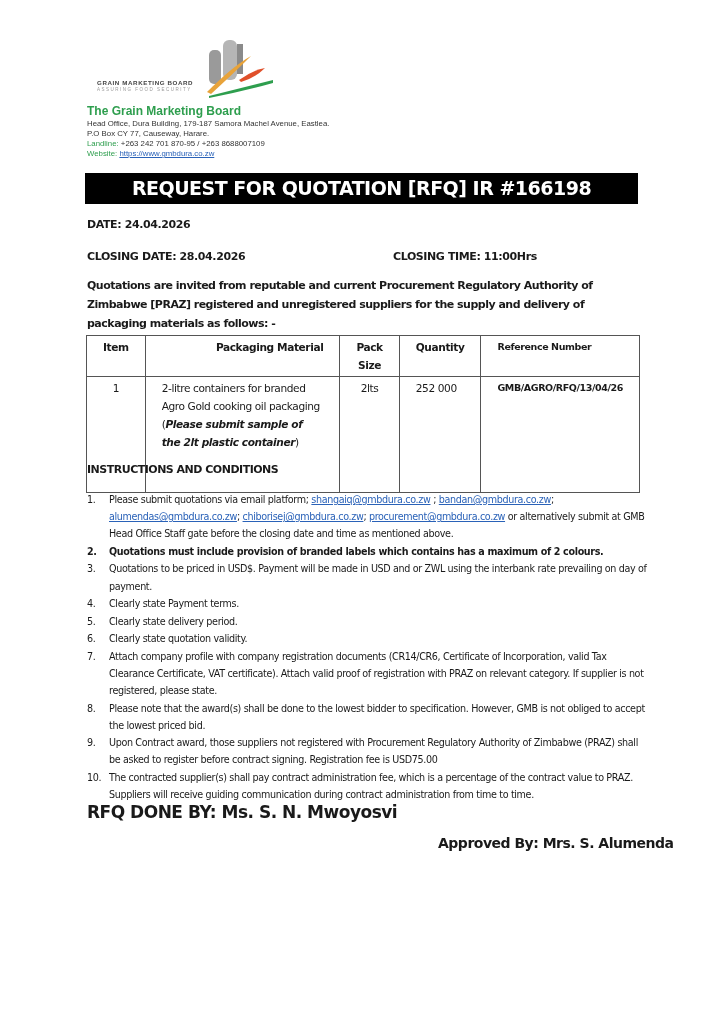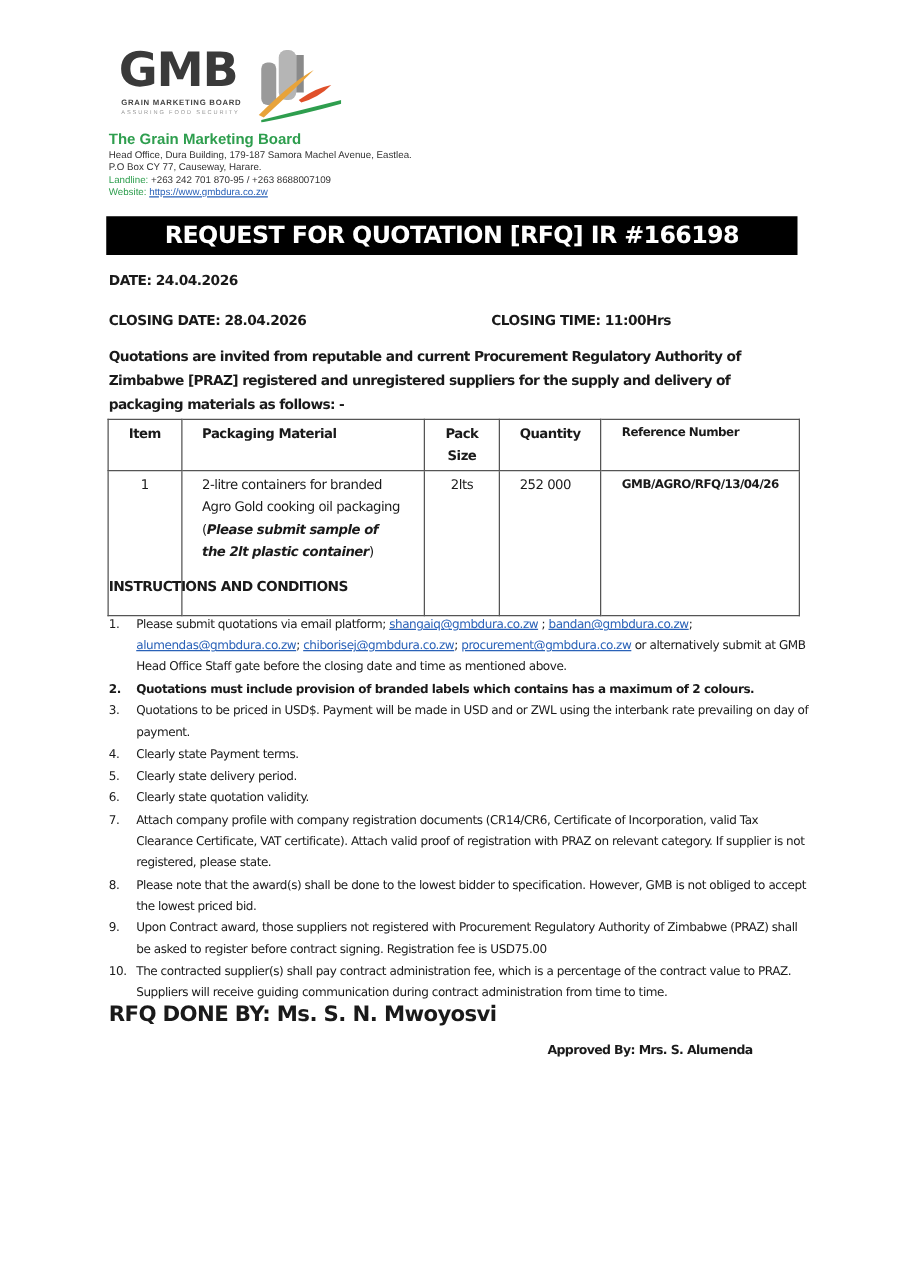--- a/index.html
+++ b/index.html
@@ -36,27 +36,26 @@
 
     .section-h { position: absolute; left: 87px; top: 463px; font-size: 11px; font-weight: bold; font-family: "DejaVu Sans", sans-serif; letter-spacing: -0.5px; }
 
     ol.conds { position: absolute; left: 87px; top: 491px; width: 560px; list-style: none; font-family: "DejaVu Sans", sans-serif; font-size: 9.6px; letter-spacing: -0.35px; line-height: 17.2px; }
     ol.conds li { position: relative; padding-left: 22px; margin-bottom: 0.3px; }
     ol.conds li .num { position: absolute; left: 0; top: 0; }
     ol.conds li.strong { font-weight: bold; }
     ol.conds a { color: #2a62b8; text-decoration: underline; }
 
     .sig-left { position: absolute; left: 87px; top: 802px; font-size: 17px; font-weight: bold; font-family: "DejaVu Sans", sans-serif; letter-spacing: -0.5px; }
-    .sig-right { position: absolute; left: 438px; top: 835px; font-size: 10px; font-weight: bold; font-family: "DejaVu Sans", sans-serif; letter-spacing: -0.5px; }
+    .sig-right { position: absolute; left: 438px; top: 835px; font-size: 14px; font-weight: bold; font-family: "DejaVu Sans", sans-serif; letter-spacing: -0.5px; }
   </style>
 </head>
 <body>
 
 <div class="logo-block">
-  <div class="logo-gmb">GMB</div>
   <div class="logo-sub1">GRAIN MARKETING BOARD</div>
   <div class="logo-sub2">ASSURING FOOD SECURITY</div>
   <svg class="logo-art" viewBox="0 0 70 62">
     <rect x="6" y="14" width="12" height="34" rx="5" fill="#9a9a9a"></rect>
     <rect x="20" y="4" width="14" height="40" rx="6" fill="#b5b5b5"></rect>
     <rect x="34" y="8" width="6" height="30" fill="#8a8a8a"></rect>
     <path d="M4 56 Q 30 30 48 20 Q 32 36 8 58 Z" fill="#e8a33a"></path>
     <path d="M36 44 Q 50 34 62 32 Q 52 42 38 46 Z" fill="#e0502a"></path>
     <path d="M6 60 Q 38 52 70 44 L 70 47 Q 38 56 6 62 Z" fill="#2e9e4e"></path>
   </svg>
@@ -79,21 +78,21 @@
 <div class="txt bold" style="left:87px; top:218px;">DATE: 24.04.2026</div>
 <div class="txt bold" style="left:87px; top:250px;">CLOSING DATE: 28.04.2026</div>
 <div class="txt bold" style="left:393px; top:250px;">CLOSING TIME: 11:00Hrs</div>
 
 <div class="intro">Quotations are invited from reputable and current Procurement Regulatory Authority of Zimbabwe [PRAZ] registered and unregistered suppliers for the supply and delivery of packaging materials as follows: -</div>
 
 <table class="rfq">
   <tbody>
       <tr>
     <th class="c-item">Item</th>
-    <th class="c-mat" style="text-align:left;">Packaging Material</th>
+    <th class="c-mat" style="text-align:right;">Packaging Material</th>
     <th class="c-pack">Pack Size</th>
     <th class="c-qty">Quantity</th>
     <th class="c-ref" style="text-align:left;margin-left:31px;">Reference Number</th>
   </tr>
   <tr class="data-row">
     <td class="c-item">1</td>
     <td class="c-mat">
       <span>2-litre containers for branded Agro Gold cooking oil packaging</span><br>
       <span>(</span><b><i>Please submit sample of the 2lt plastic container</i></b><span>)</span>
     </td>

